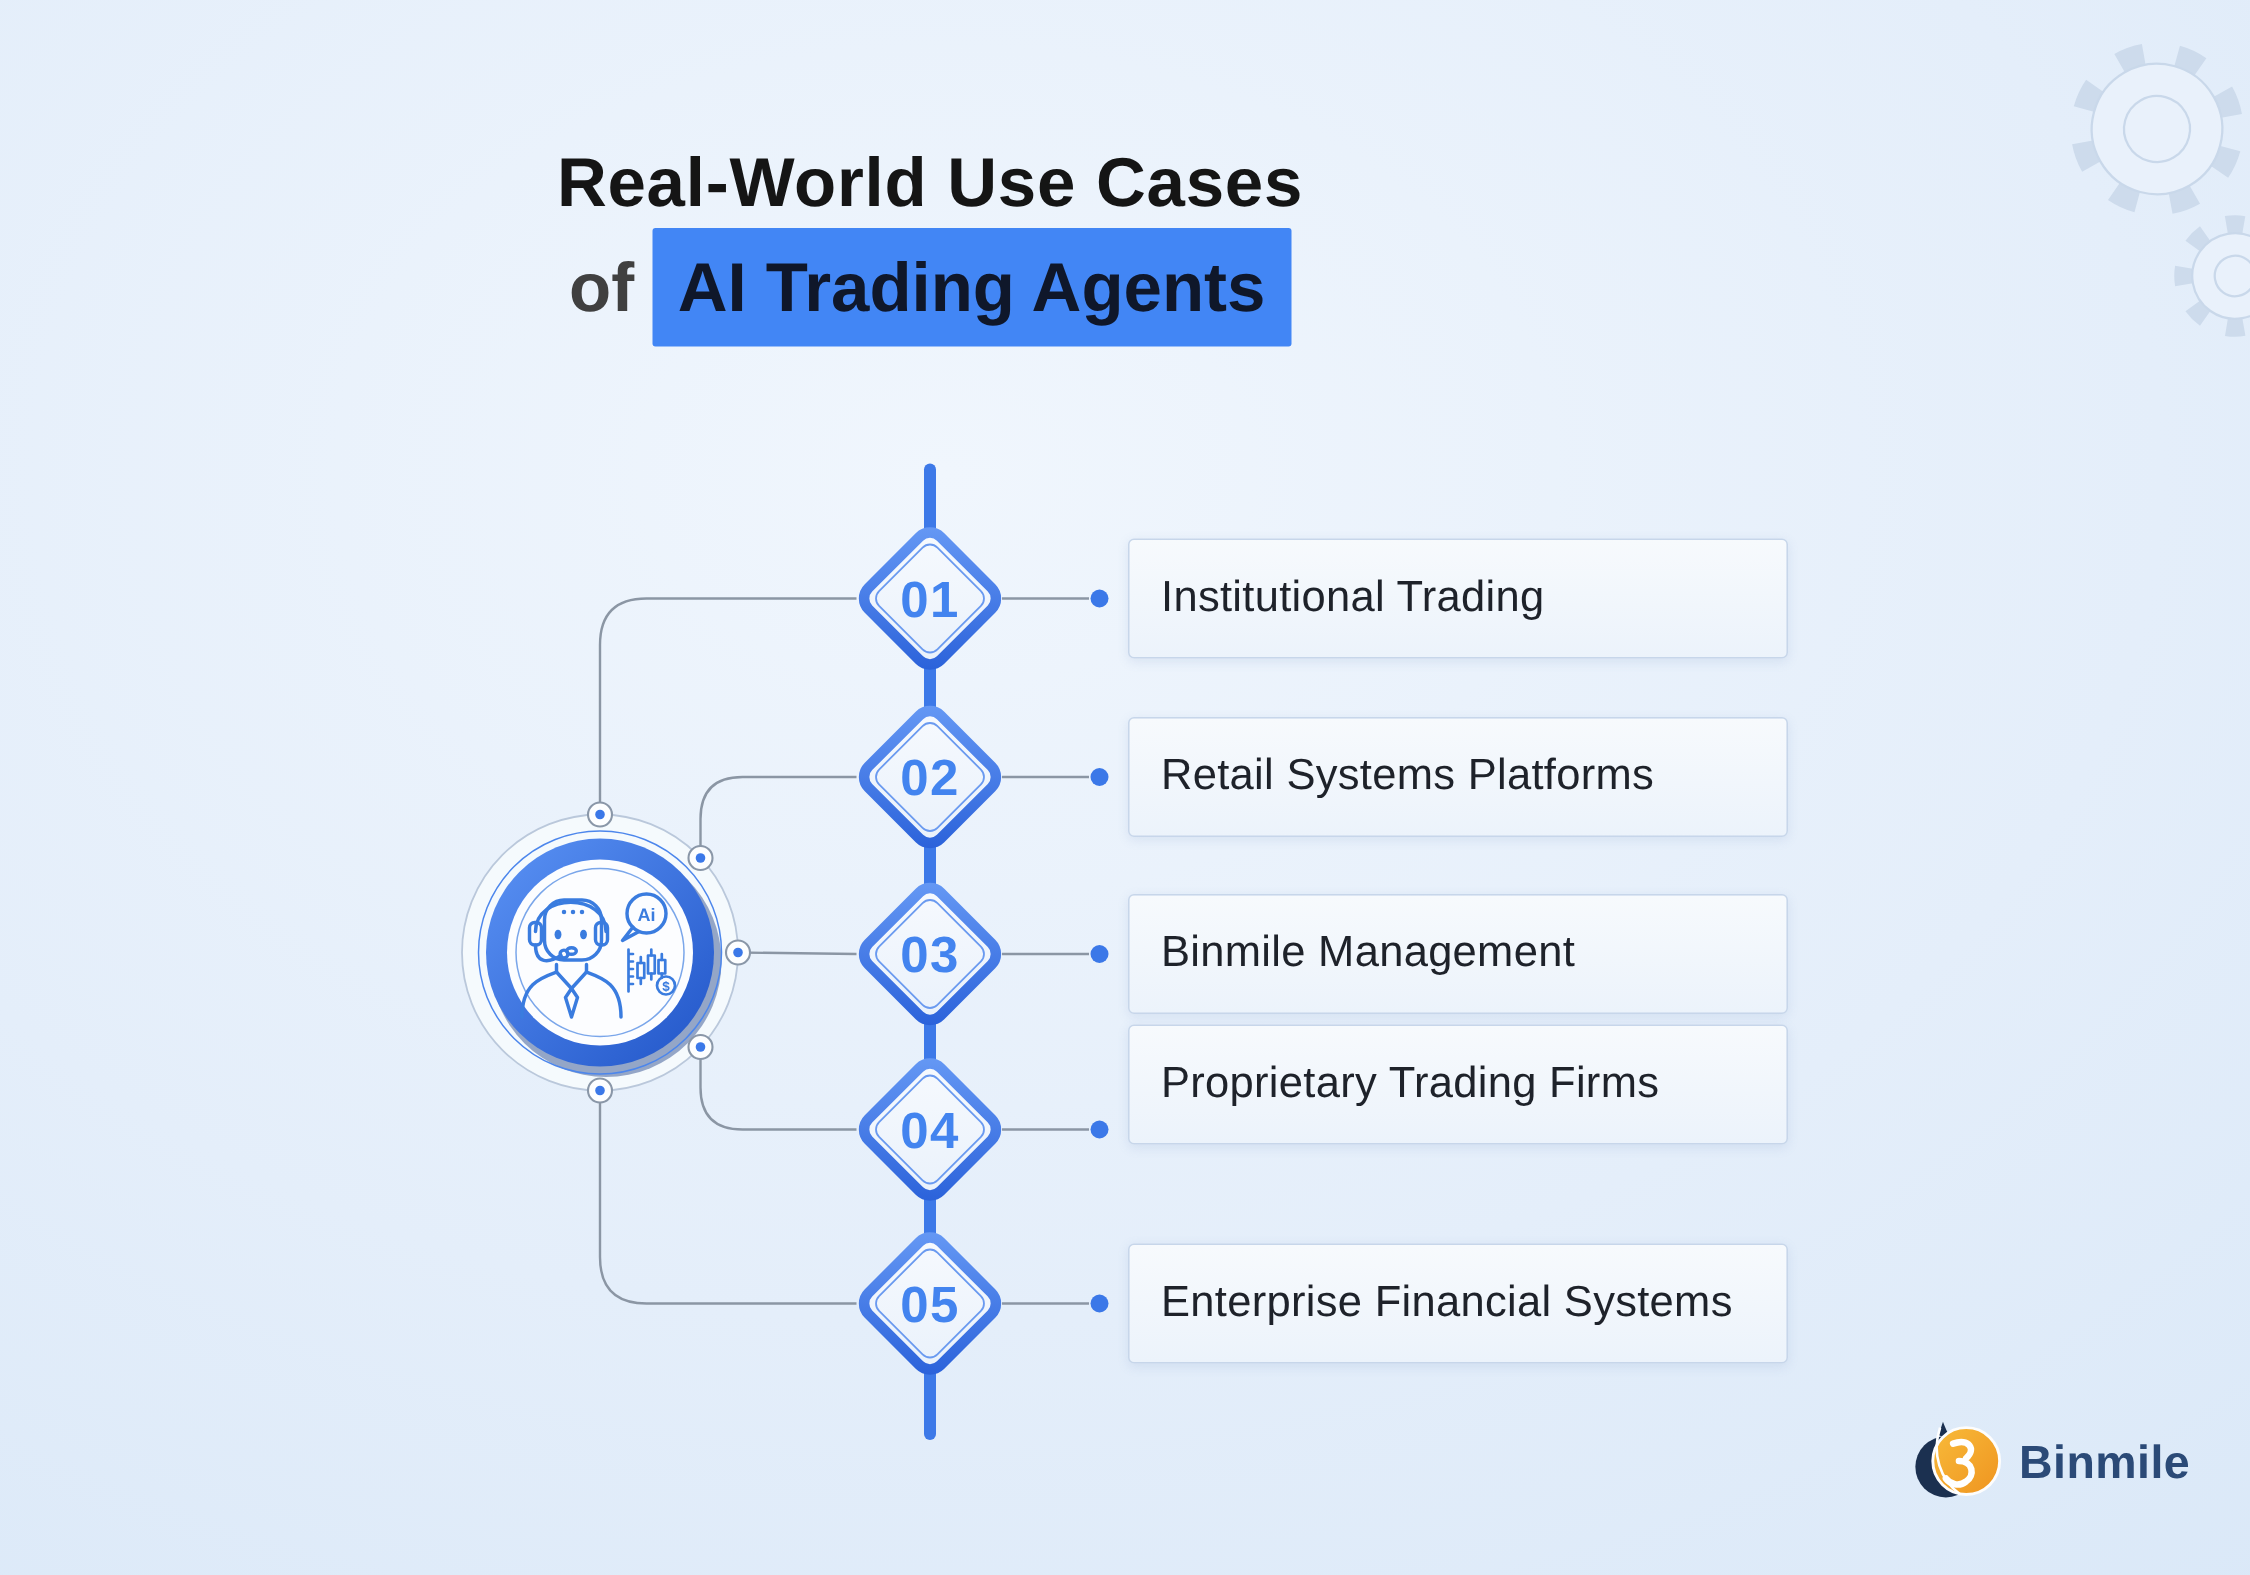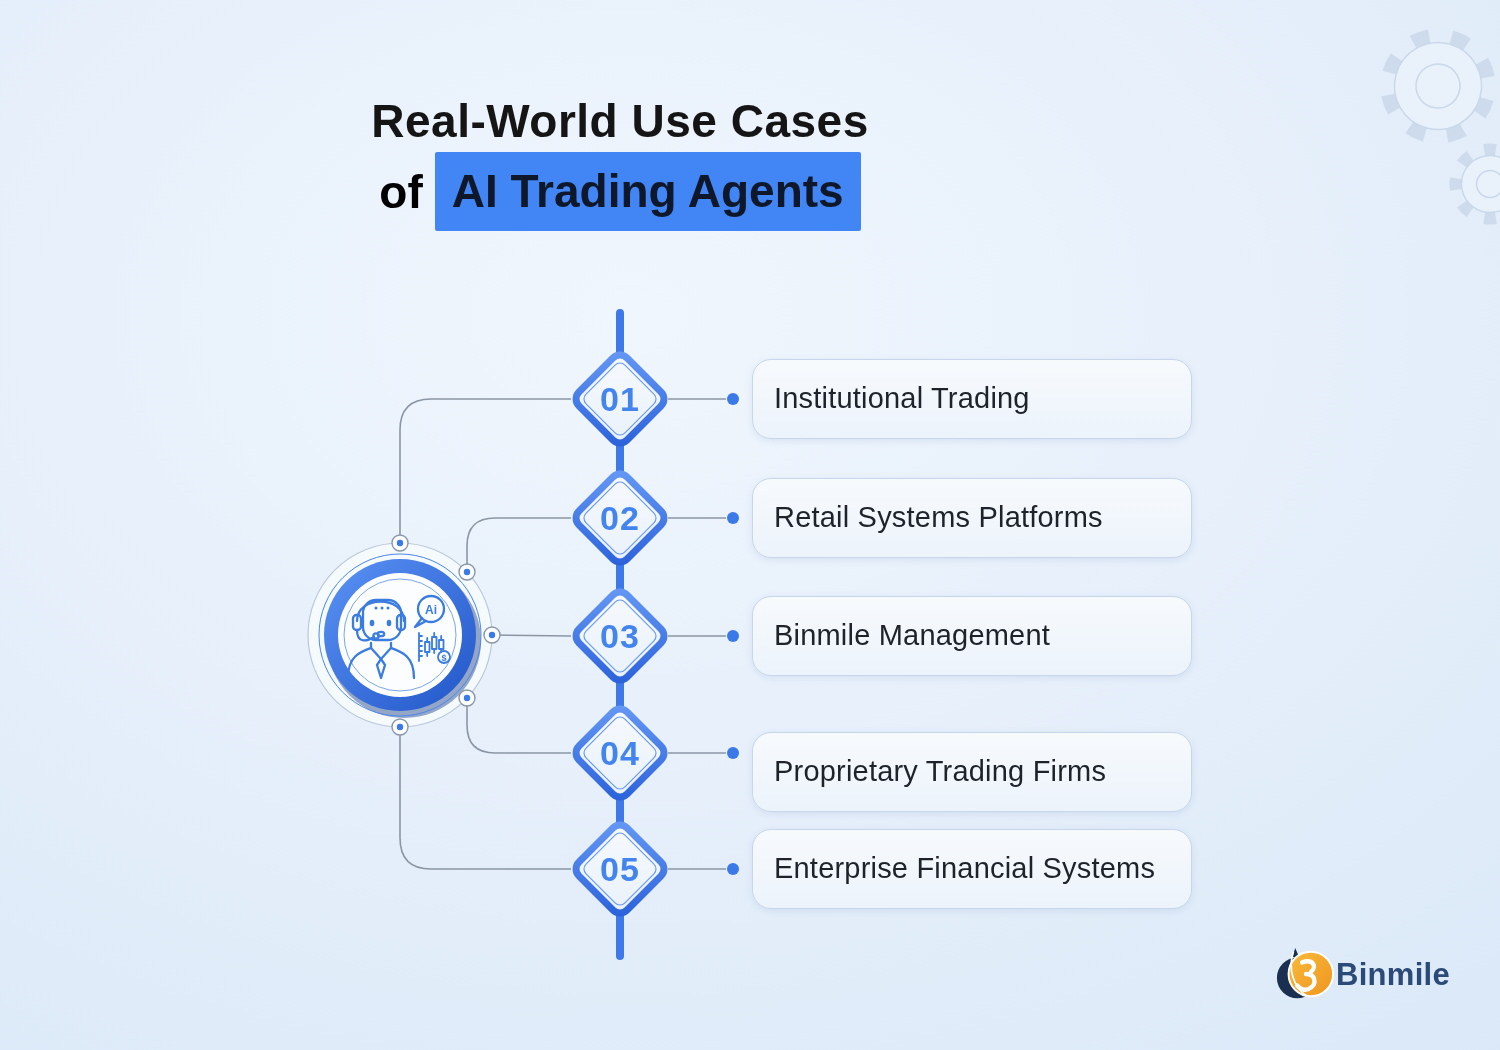--- a/index.html
+++ b/index.html
@@ -8,28 +8,28 @@
     font-family:"Liberation Sans", sans-serif;
     background:radial-gradient(120% 120% at 42% 30%, #f0f6fd 0%, #e4eefa 45%, #d3e4f6 100%);
   }
   .stage{position:relative;width:1500px;height:1050px;}
   .art{position:absolute;left:0;top:0;width:1500px;height:1050px;}
 
   
   .title{position:absolute;left:0;top:94px;width:1240px;text-align:center;}
   .t1{font-size:46px;font-weight:700;color:#151515;letter-spacing:.5px;line-height:54px;}
   .t2{margin-top:4px;font-size:46px;font-weight:700;line-height:58px;}
-  .t-of{color:#000000;vertical-align:middle;}
+  .t-of{color:#404040;vertical-align:middle;}
   .t-hl{display:inline-block;margin-left:12px;background:#4286f5;color:#0f172a;
         padding:10px 17px 11px 17px;border-radius:2px;vertical-align:middle;}
 
   
   .box{position:absolute;left:752px;width:440px;height:80px;box-sizing:border-box;
        background:linear-gradient(180deg,#f7fafd 0%,#ecf3fb 100%);
-       border:1.5px solid #c7d6ea;border-radius:19px;
+       border:1.5px solid #c7d6ea;border-radius:4px;
        box-shadow:0 2px 7px rgba(110,145,190,.16);}
   .box-label{display:block;line-height:77px;padding-left:21px;
              font-size:29px;font-weight:500;color:#1e222a;letter-spacing:.2px;
              white-space:nowrap;}
 
   
   .vline{stroke:#3d79e8;stroke-width:8;stroke-linecap:round;}
   .conn{fill:none;stroke:#8b96a4;stroke-width:1.6;}
   .cdot{fill:#3b78e8;}
   .halo{fill:#f5fafd;stroke:#bac8db;stroke-width:1.2;}
@@ -48,21 +48,21 @@
   .ag-fill{fill:#3a7cdf;stroke:none;}
   .ai-text{font-family:"Liberation Sans",sans-serif;font-size:12px;font-weight:700;
            fill:#3a7cdf;text-anchor:middle;}
   .dollar{font-family:"Liberation Sans",sans-serif;font-size:9px;font-weight:700;
           fill:#3a7cdf;text-anchor:middle;}
   .gear-teeth{fill:none;stroke:#cddbec;}
   .gear-body{fill:#e9f1fb;stroke:#c9d8ea;stroke-width:1.5;}
   .gear-hole{fill:none;stroke:#c9d8ea;stroke-width:1.5;}
 
   
-  .logo{position:absolute;left:1274px;top:944px;display:flex;align-items:center;}
+  .logo{position:absolute;left:1274px;top:944px;display:flex;align-items:center;gap:10px;}
   .logo-mark{width:62px;height:62px;}
   .logo-text{font-size:31px;font-weight:700;color:#2b4a77;letter-spacing:.3px;}
 </style>
 </head>
 <body>
 
 <div class="stage">
 
   <svg class="art" viewBox="0 0 1500 1050">
     <defs>
@@ -226,21 +226,21 @@
 
   <div class="box" style="top:359px">
     <span class="box-label">Institutional Trading</span>
   </div>
   <div class="box" style="top:478px">
     <span class="box-label">Retail Systems Platforms</span>
   </div>
   <div class="box" style="top:596px">
     <span class="box-label">Binmile Management</span>
   </div>
-  <div class="box" style="top:732px">
+  <div class="box" style="top:683px">
     <span class="box-label">Proprietary Trading Firms</span>
   </div>
   <div class="box" style="top:829px">
     <span class="box-label">Enterprise Financial Systems</span>
   </div>
 
   <div class="logo">
     <svg class="logo-mark" viewBox="0 0 64 64">
       <path d="M22,4 C24,10 27,13 25,16 L19,13 Z" fill="#1b3050"></path>
       <circle cx="24" cy="35" r="21" fill="#1b3050"></circle>

